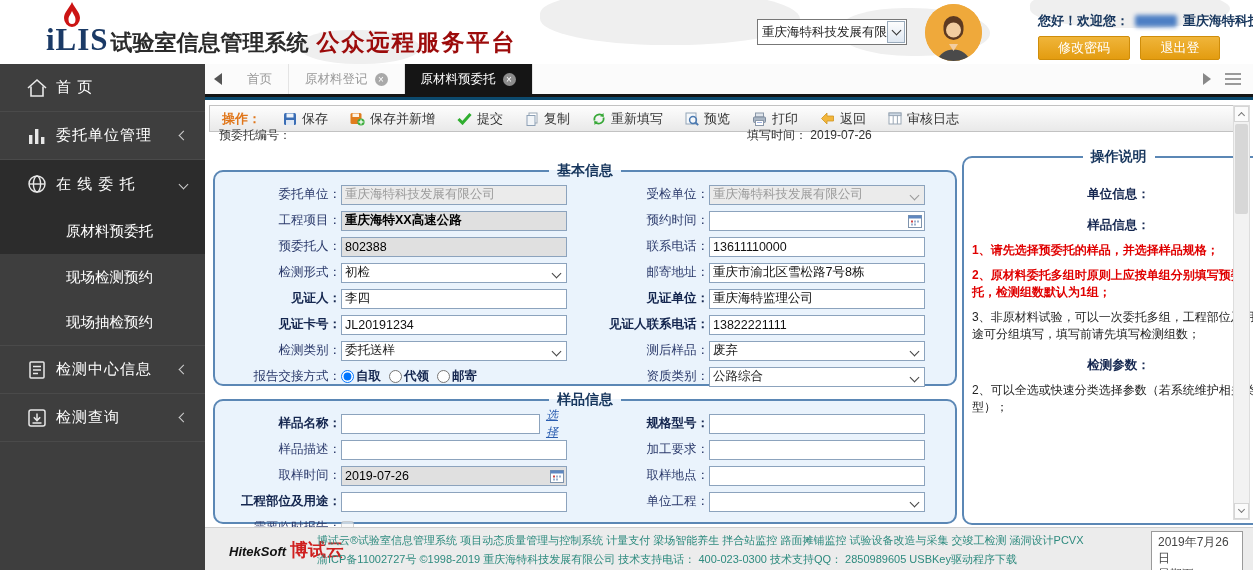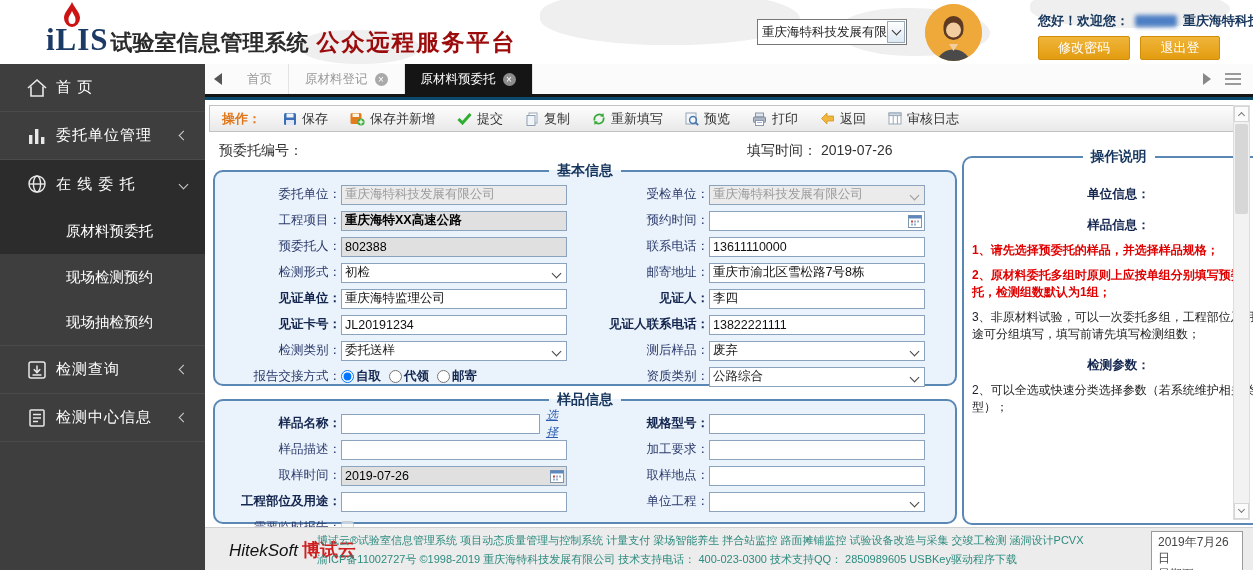--- a/index.html
+++ b/index.html
@@ -47,21 +47,21 @@
   .close-x { width:13px; height:13px; border-radius:50%; background:#a9a9a9; color:#fff; font-size:10px; line-height:13px; text-align:center; }
   .tab.active .close-x { background:#8d8d8d; }
   .tab-right { margin-left:auto; display:flex; align-items:center; gap:14px; padding-right:12px; }
   .menu-lines { width:16px; height:12px; border-top:2px solid #9a9a9a; border-bottom:2px solid #9a9a9a; position:relative; }
   .menu-lines:before { content:""; position:absolute; left:0; top:3px; width:16px; height:2px; background:#9a9a9a; }
   
   .main { position:absolute; left:205px; top:100px; width:1048px; height:427px; background:#fff; }
   .toolbar { position:absolute; left:4px; top:5px; width:1040px; height:27px; background:linear-gradient(#fdfdfd,#e9e9e9); border:1px solid #c2c2c2; display:flex; align-items:center; padding:0 12px; gap:22px; font-size:13px; color:#333; }
   .tb-prefix { color:#e0761a; font-weight:bold; }
   .tb-btn { display:flex; align-items:center; gap:5px; cursor:pointer; white-space:nowrap; }
-  .meta-row { position:absolute; left:14px; top:42px; width:1010px; font-size:14px; color:#333; }
+  .meta-row { position:absolute; left:14px; top:27px; width:1010px; font-size:12px; color:#333; }
   .meta-fill { position:absolute; left:528px; top:0; }
   fieldset { border:2px solid #5b87b5; border-radius:10px; background:#eaf3fc; }
   fieldset legend { margin:0 auto; padding:0 8px; font-size:14px; font-weight:bold; color:#17365d; }
   .fs-basic { position:absolute; left:8px; top:62px; width:744px; height:224px; }
   .fs-sample { position:absolute; left:8px; top:291px; width:744px; height:133px; }
   .fs-grid { display:grid; grid-template-columns:340px 330px; column-gap:28px; row-gap:3px; padding:3px 10px 0 12px; }
   .cell { display:flex; align-items:center; height:23px; }
   .lbl { width:114px; text-align:right; color:#2b3a6b; flex:none; white-space:nowrap; font-size:12.5px; }
   .lbl.b { font-weight:bold; color:#14264f; }
   .ctl { flex:1; position:relative; display:flex; align-items:center; }
@@ -85,21 +85,21 @@
   .help-p { margin:0 0 8px; }
   .help-p.red { color:#e00000; font-weight:bold; }
   
   .vscroll { position:absolute; left:1028px; top:5px; width:17px; height:415px; background:#f2f2f2; border:1px solid #ddd; }
   .sc-btn { position:absolute; left:0; width:15px; height:16px; background:#fbfbfb; border:1px solid #d5d5d5; display:flex; align-items:center; justify-content:center; cursor:pointer; }
   .sc-btn .chev { width:5px; height:5px; border-color:#777; }
   .sc-thumb { position:absolute; left:1px; top:18px; width:13px; height:90px; background:#d7d7d7; border-radius:2px; cursor:pointer; }
   
   .footer { position:absolute; left:205px; top:527px; width:1048px; height:43px; background:#ececec; border-top:1px solid #cfcfcf; }
   .ft-logo { position:absolute; left:24px; top:10px; white-space:nowrap; }
-  .ft-logo .en { font-size:17px; font-weight:normal; font-style:italic; color:#111; }
+  .ft-logo .en { font-size:13px; font-weight:bold; font-style:italic; color:#111; }
   .ft-logo .cn { font-size:18px; font-weight:bold; color:#cf1f1f; margin-left:4px; }
   .ft-text { position:absolute; left:112px; top:3px; width:835px; color:#2e8b7f; font-size:11px; line-height:19px; white-space:nowrap; }
   .ft-date { position:absolute; right:10px; top:3px; width:92px; background:#fff; border:1px solid #9a9a9a; font-size:12px; color:#444; padding:2px 6px; line-height:16px; }
 </style>
 </head>
 <body>
 
 <div id="app">
 
   <div class="header">
@@ -170,36 +170,36 @@
       <span class="s-label">原材料预委托</span>
     </div>
     <div class="side-sub">
       <span class="s-label">现场检测预约</span>
     </div>
     <div class="side-sub" style="border-bottom:1px solid #4a4a4a;">
       <span class="s-label">现场抽检预约</span>
     </div>
     <div class="side-item">
       <svg class="s-icon" viewBox="0 0 22 22" fill="none" stroke="#e8e8e8" stroke-width="1.5">
+        <rect x="4" y="3" width="14" height="16" rx="1"></rect>
+          <line x1="7" y1="7.5" x2="15" y2="7.5"></line>
+          <line x1="7" y1="11" x2="15" y2="11"></line>
+          <line x1="7" y1="14.5" x2="12" y2="14.5"></line>
+      </svg>
+      <span class="s-label">检测中心信息</span>
+      <span class="side-chev chev chev-left"></span>
+    </div>
+    <div class="side-item">
+      <svg class="s-icon" viewBox="0 0 22 22" fill="none" stroke="#e8e8e8" stroke-width="1.5">
         <rect x="3" y="3" width="16" height="16" rx="2"></rect>
           <line x1="11" y1="6.5" x2="11" y2="13"></line>
           <path d="M7.8 10.2 L11 13.6 L14.2 10.2"></path>
           <line x1="6.5" y1="16" x2="15.5" y2="16"></line>
       </svg>
       <span class="s-label">检测查询</span>
-      <span class="side-chev chev chev-left"></span>
-    </div>
-    <div class="side-item">
-      <svg class="s-icon" viewBox="0 0 22 22" fill="none" stroke="#e8e8e8" stroke-width="1.5">
-        <rect x="4" y="3" width="14" height="16" rx="1"></rect>
-          <line x1="7" y1="7.5" x2="15" y2="7.5"></line>
-          <line x1="7" y1="11" x2="15" y2="11"></line>
-          <line x1="7" y1="14.5" x2="12" y2="14.5"></line>
-      </svg>
-      <span class="s-label">检测中心信息</span>
       <span class="side-chev chev chev-left"></span>
     </div>
   </div>
 
   <div class="tabstrip">
     <div class="tab-nav">
         <span class="tri-left"></span>
       </div>
     <div class="tab">
       <span>首页</span>
@@ -364,29 +364,29 @@
               </span>
             </span>
         </div>
         <div class="cell">
           <span class="lbl">邮寄地址：</span>
           <span class="ctl">
               <input class="inp" value="重庆市渝北区雪松路7号8栋" style="">
             </span>
         </div>
         <div class="cell">
+          <span class="lbl b">见证人：</span>
+          <span class="ctl">
+              <input class="inp" value="李四" style="">
+            </span>
+        </div>
+        <div class="cell">
           <span class="lbl b">见证单位：</span>
           <span class="ctl">
               <input class="inp" value="重庆海特监理公司" style="">
-            </span>
-        </div>
-        <div class="cell">
-          <span class="lbl b">见证人：</span>
-          <span class="ctl">
-              <input class="inp" value="李四" style="">
             </span>
         </div>
         <div class="cell">
           <span class="lbl b">见证卡号：</span>
           <span class="ctl">
               <input class="inp" value="JL20191234" style="">
             </span>
         </div>
         <div class="cell">
           <span class="lbl b">见证人联系电话：</span>

